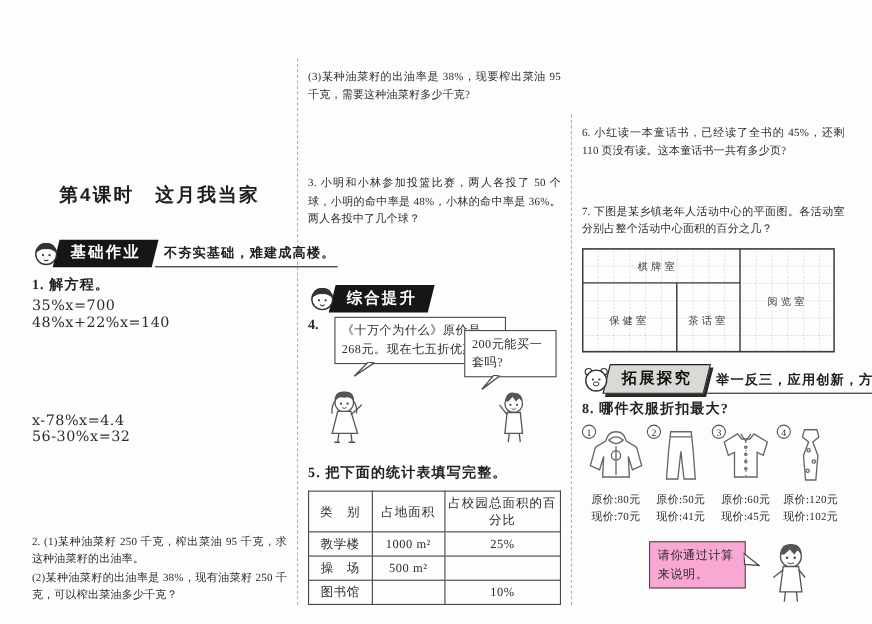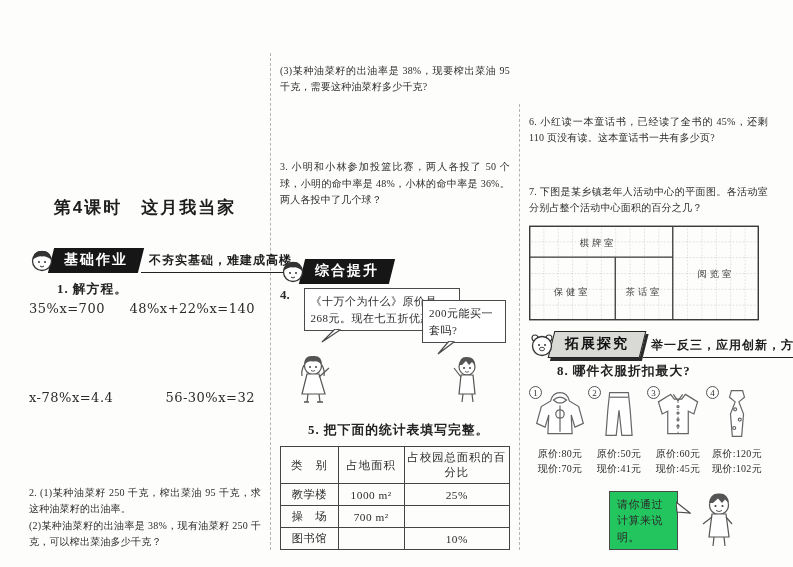--- a/index.html
+++ b/index.html
@@ -37,23 +37,23 @@
     background:#d9d9d6; color:#111; border:1.5px solid #222;
     box-shadow:3px 3px 0 #2a2a2a;
   }
   .badge-motto {
     flex:1; border-bottom:1.5px solid #222; padding:0 2px 3px 8px;
     font-weight:700; font-size:12px; letter-spacing:1px; white-space:nowrap;
     color:#1e1e1e;
   }
 
   .q-text { font-size:10px; line-height:1.62; text-align:justify; letter-spacing:0.2px; }
-  .q-directive { font-weight:700; font-size:12.8px; letter-spacing:1px; color:#222;margin-left:28px; }
-
-  .eq-row { display:flex; justify-content:space-between; padding-right:6px; font-size:13px; letter-spacing:0.5px; }
+  .q-directive { font-weight:700; font-size:12.8px; letter-spacing:1px; color:#222; }
+
+  .eq-row { display:flex; justify-content:space-between; padding-right:6px; font-size:13px; letter-spacing:0.5px;flex-direction:column; }
   .eq { font-family:"DejaVu Serif","Liberation Serif",serif; }
 
   .mt-q1label { margin-top:8px; }
   .mt-eq1 { margin-top:3px; }
   .mt-eq2 { margin-top:74px; }
   .mt-q21 { margin-top:80px; }
   .mt-q22 { }
 
   .mt-p3 { margin-top:10px; }
   .mt-p3b { margin-top:64px; }
@@ -88,22 +88,22 @@
   .cloth-item { position:relative; width:58px; text-align:center; }
   .cloth-num {
     position:absolute; left:-2px; top:0; width:13px; height:13px;
     border:1px solid #555; border-radius:50%; font-size:9px; line-height:13px;
     text-align:center; color:#333; background:#fff;
   }
   .cloth-price { font-size:10px; line-height:1.55; letter-spacing:0.3px; white-space:nowrap; }
 
   .hint-row { display:flex; justify-content:flex-end; align-items:flex-start; margin-top:14px; padding-right:26px; }
   .hint-bubble {
-    position:relative; border:1.4px solid #4a4a4a; background:#22c55e;
-    font-size:11px; line-height:1.5; padding:4px 7px; width:69px; letter-spacing:0.5px;
+    position:relative; border:1.4px solid #4a4a4a; background:#f9a8d4;
+    font-size:11px; line-height:1.5; padding:4px 7px; width:88px; letter-spacing:0.5px;
   }
   svg { display:block; }
   .svg-inline { display:inline-block; }
 </style>
 </head>
 <body>
 
 <div class="sheet">
   <div class="cols">
 
@@ -208,21 +208,21 @@
           <td class="hdr">占地面积</td>
           <td class="hdr">占校园总面积的百分比</td>
         </tr>
         <tr>
           <td>教学楼</td>
           <td>1000 m²</td>
           <td>25%</td>
         </tr>
         <tr>
           <td>操　场</td>
-          <td>700 m²</td>
+          <td>500 m²</td>
           <td></td>
         </tr>
         <tr>
           <td>图书馆</td>
           <td></td>
           <td>10%</td>
         </tr>
 
       </tbody>
         </table>

